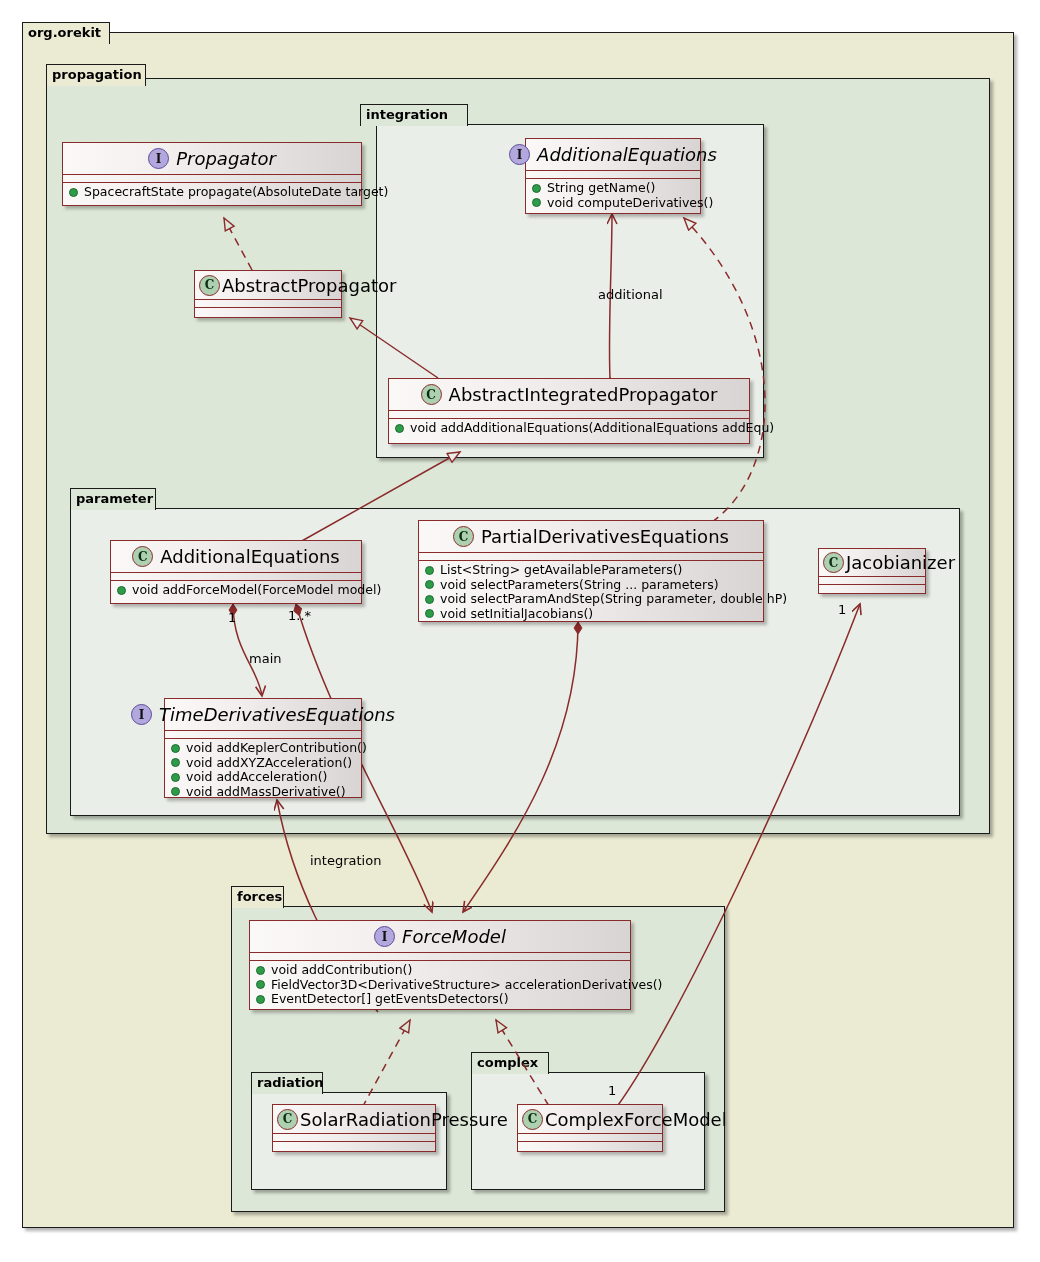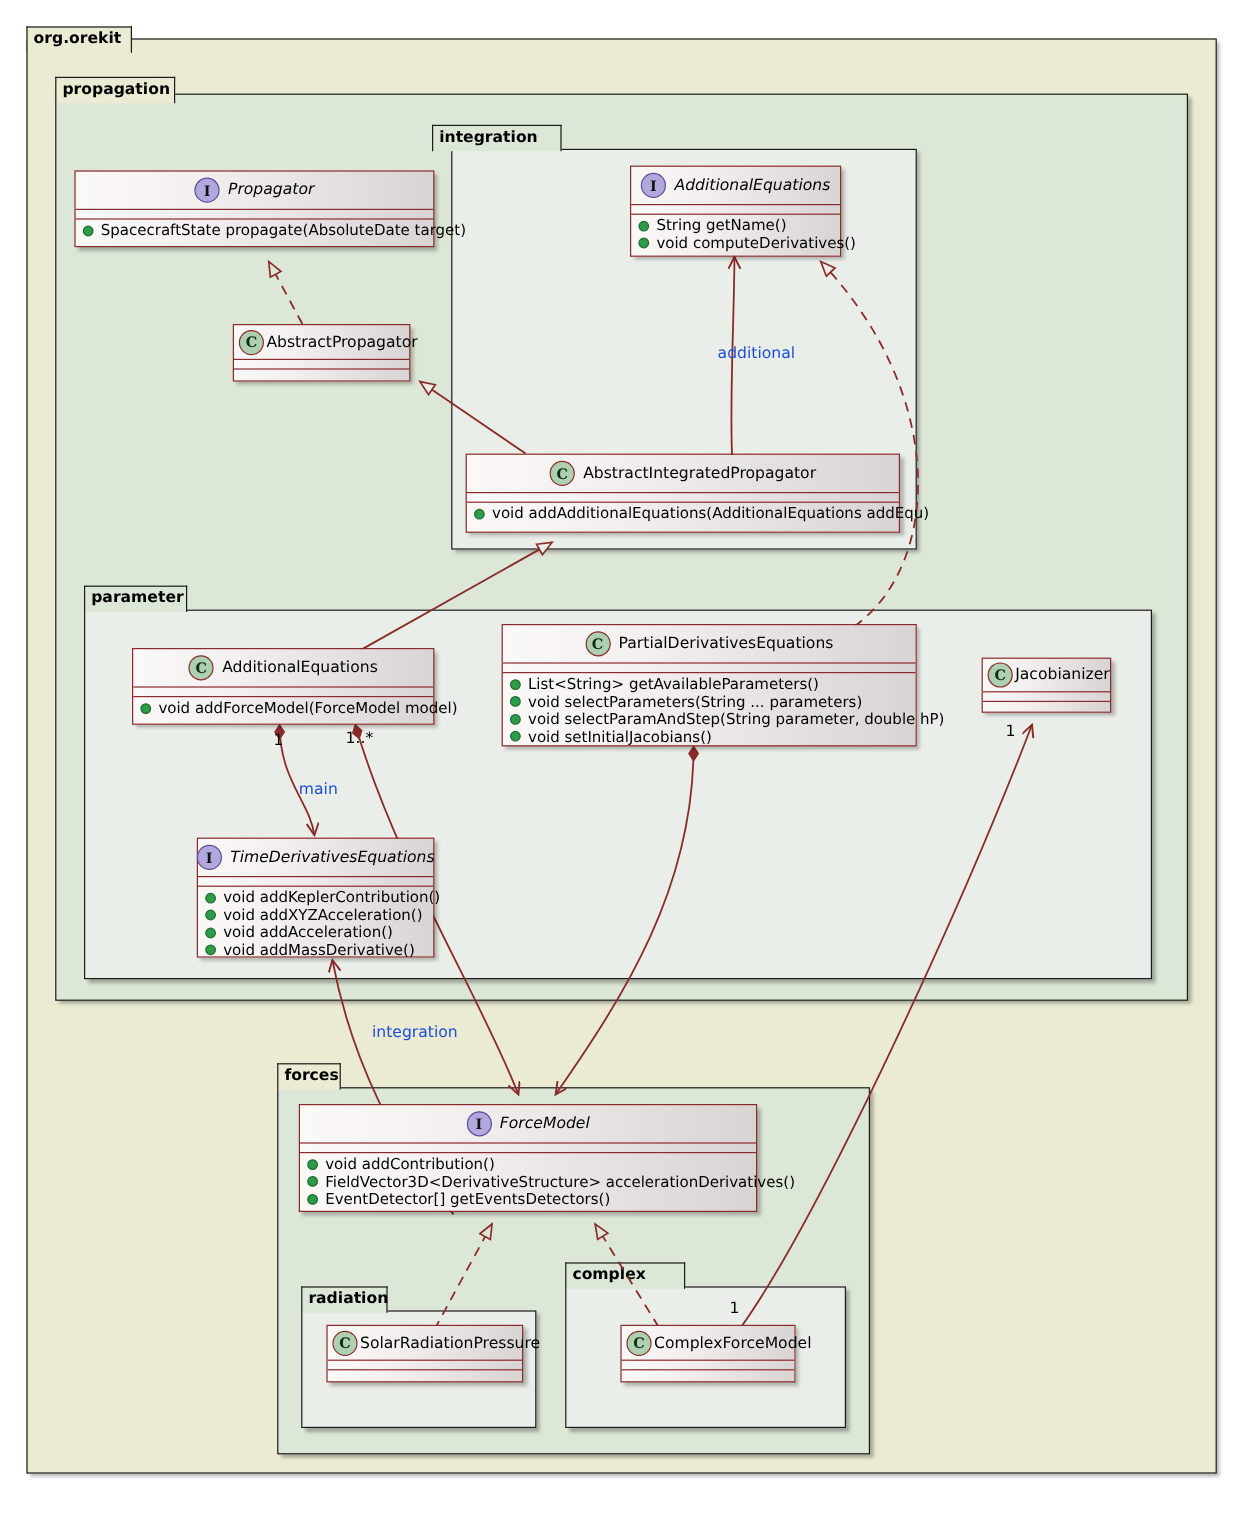--- a/index.html
+++ b/index.html
@@ -103,21 +103,21 @@
     gap: 7px;
     border-bottom: 1.5px solid #8a2b2b;
     padding: 0 8px;
   }
   .cls-header.left {
     justify-content: flex-start;
     gap: 2px;
     padding-left: 4px;
   }
   .cls-name {
-    font-size: 13px;
+    font-size: 18px;
     color: #000;
     white-space: nowrap;
   }
   .cls-name.iface { font-style: italic; }
   .stereo {
     width: 19px; height: 19px;
     border-radius: 50%;
     display: inline-flex;
     align-items: center;
     justify-content: center;
@@ -158,21 +158,21 @@
   #wires {
     position: absolute;
     left: 0; top: 0;
     width: 1040px; height: 1262px;
     z-index: 8;
     pointer-events: none;
   }
   .edge-label {
     position: absolute;
     font-size: 13px;
-    color: #1d4ed8;
+    color: #000000;
     z-index: 9;
     white-space: nowrap;
   }
   .mult {
     position: absolute;
     font-size: 13px;
     color: #000;
     z-index: 9;
   }
 </style>
@@ -223,21 +223,21 @@
 
   <div class="pkg pkg-radiation" style="left:251px; top:1092px; width:196px; height:98px;"></div>
   <div class="pkg-tab tab-radiation" style="left:251px; top:1072px; width:72px;">
     <span>radiation</span>
     <span class="tab-notch">
         <i></i>
       </span>
   </div>
 
   <div class="pkg pkg-complex" style="left:471px; top:1072px; width:234px; height:118px;"></div>
-  <div class="pkg-tab tab-complex" style="left:471px; top:1052px; width:100px;">
+  <div class="pkg-tab tab-complex" style="left:471px; top:1052px; width:78px;">
     <span>complex</span>
     <span class="tab-notch">
         <i></i>
       </span>
   </div>
 
   <svg id="wires" viewBox="0 0 1040 1262">
     <defs>
       <marker id="hollowTri" markerWidth="16" markerHeight="16" refX="13" refY="6" orient="auto" markerUnits="userSpaceOnUse">
         <path d="M1,1 L13,6 L1,11 z" fill="#eaeee8" stroke="#8a2b2b" stroke-width="1.4"></path>

